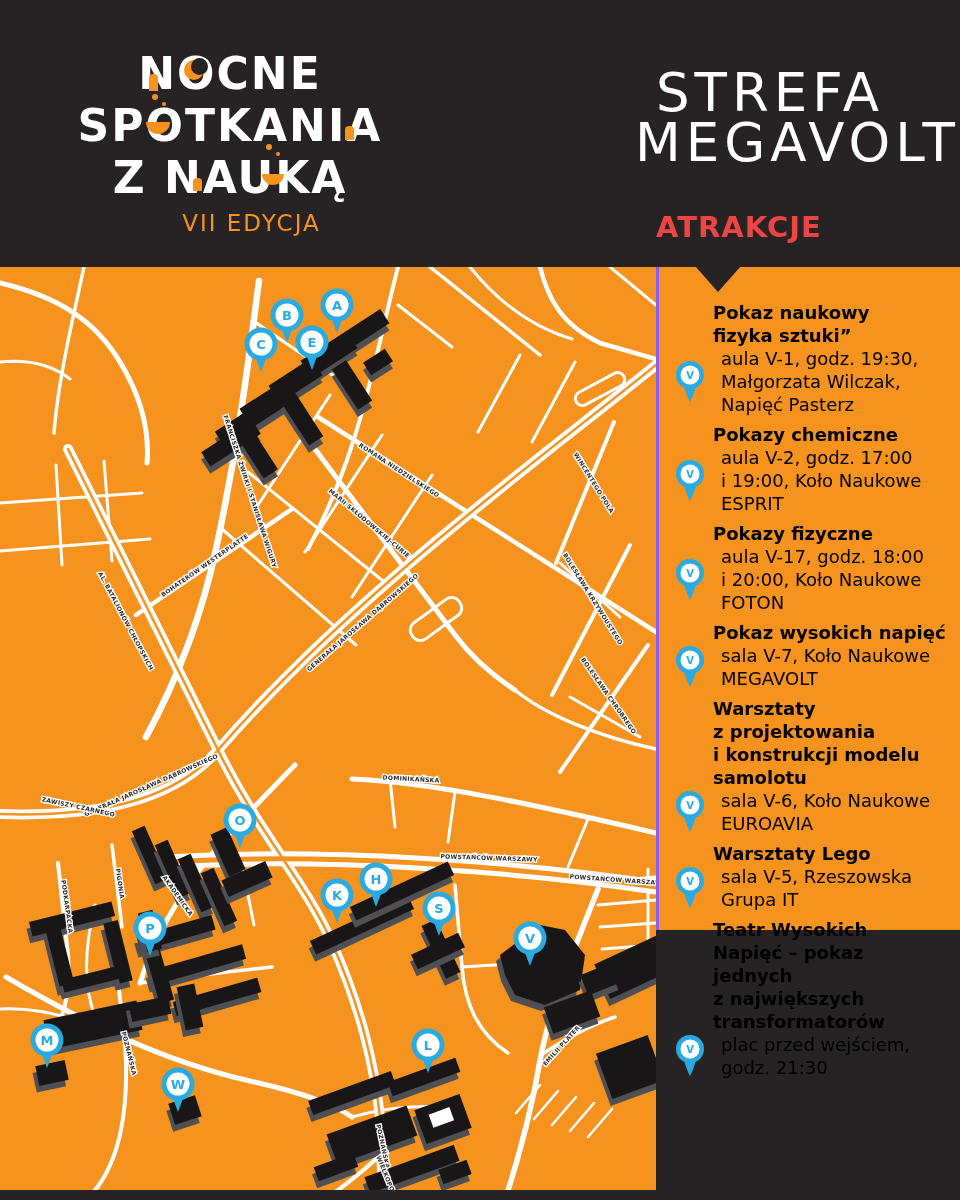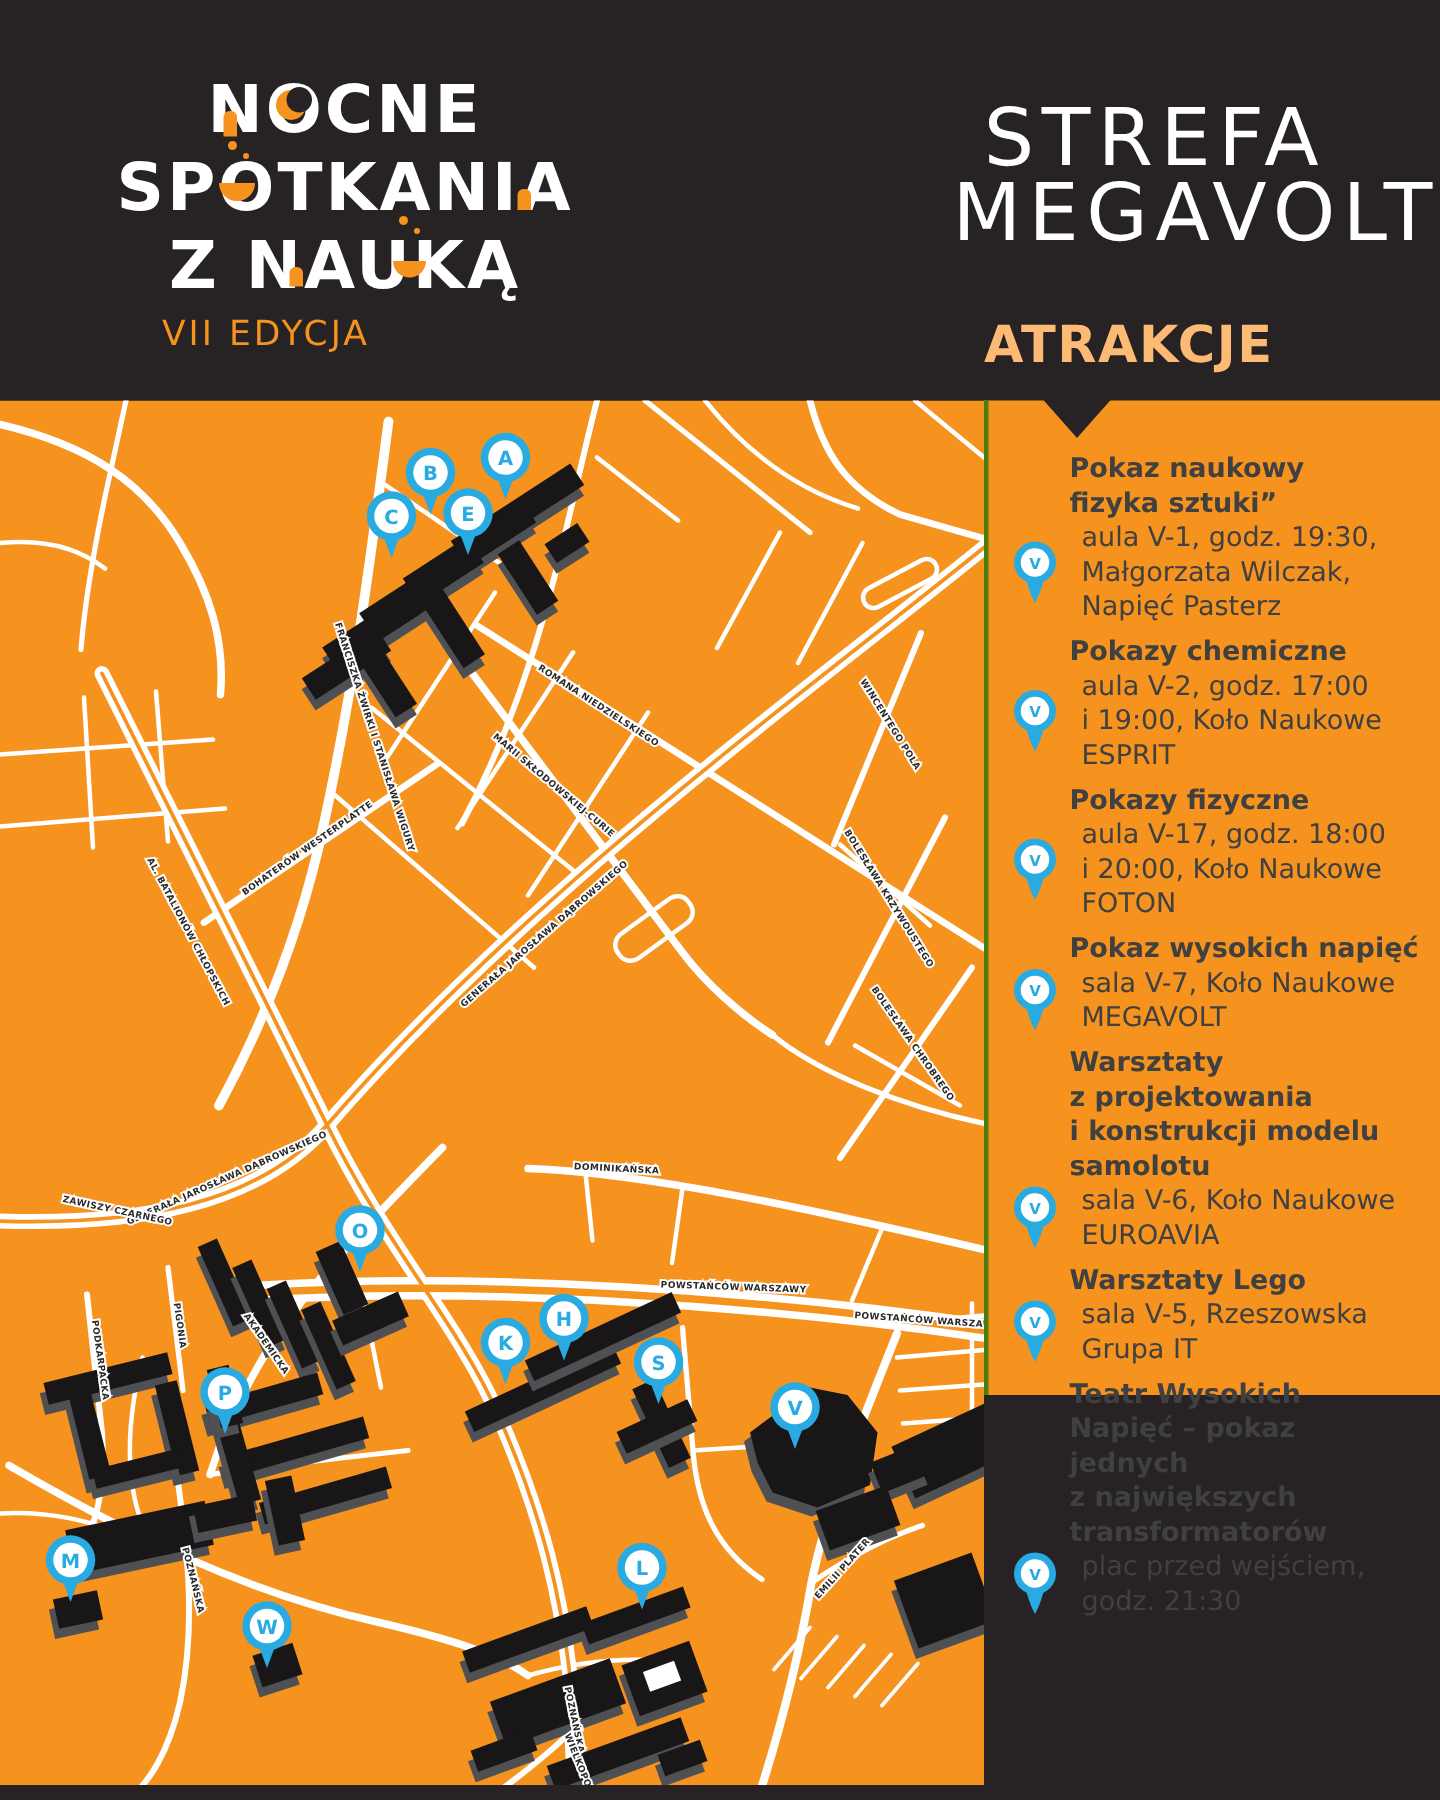--- a/index.html
+++ b/index.html
@@ -2,39 +2,39 @@
 <html><head>
 <meta charset="utf-8">
 <style>
   html,body{margin:0;padding:0;background:#272325;}
   .page{position:relative;width:960px;height:1200px;background:#272325;overflow:hidden;
         font-family:"DejaVu Sans","Liberation Sans",sans-serif;}
   
   .header{position:absolute;left:0;top:0;width:960px;height:267px;background:#272325;}
   .logo{position:absolute;left:65px;top:48px;width:330px;text-align:center;color:#fff;}
   .logo-line{font-weight:700;font-size:44px;line-height:52px;letter-spacing:2px;}
-  .edition{margin-top:6px;text-align:left;padding-left:43px;color:#F6921E;
+  .edition{margin-top:6px;text-align:center;padding-left:43px;color:#F6921E;
            font-size:23px;letter-spacing:2px;font-weight:400;}
   .deco{position:absolute;}
   .deco .dot{position:absolute;border-radius:50%;background:#F6921E;}
   .zone{position:absolute;right:55px;top:68px;width:270px;text-align:center;color:#fff;}
   .zone-line{font-size:53px;line-height:50px;letter-spacing:5px;font-weight:400;}
-  .attractions-heading{position:absolute;left:656px;top:210px;color:#fdba74;
-           font-weight:700;font-size:34px;letter-spacing:1px;}
+  .attractions-heading{position:absolute;left:656px;top:210px;color:#ef4444;
+           font-weight:700;font-size:29px;letter-spacing:1px;}
   .pointer-triangle{position:absolute;left:695px;top:266px;width:0;height:0;
            border-left:23px solid transparent;border-right:23px solid transparent;
            border-top:26px solid #272325;z-index:5;}
   
   .map-svg{position:absolute;left:0;top:267px;}
   .street-label{font:700 6px "DejaVu Sans","Liberation Sans",sans-serif;fill:#2a2a2a;
            text-anchor:middle;letter-spacing:.3px;paint-order:stroke;stroke:#fff;stroke-width:2.6px;}
   .pin-text{font:700 13px "DejaVu Sans","Liberation Sans",sans-serif;fill:#29ABE2;text-anchor:middle;}
   
   .sidebar{position:absolute;left:656px;top:267px;width:304px;height:663px;background:#F6921E;
-           border-left:3px solid #4d7c0f;box-sizing:border-box;color:#404040;}
+           border-left:3px solid #8b5cf6;box-sizing:border-box;color:#000000;}
   .attractions-list{padding-top:34px;}
   .attraction-item{margin-bottom:7px;}
   .item-title{padding-left:54px;font-weight:700;font-size:18px;line-height:23px;}
   .item-body{display:flex;align-items:center;}
   .pin-col{width:48px;flex:0 0 48px;padding-left:14px;box-sizing:content-box;display:flex;align-items:center;}
   .pin-col svg{display:block;}
   .item-details{font-size:18px;line-height:23px;font-weight:400;flex:1;}
   .pin-letter{font:700 10px "DejaVu Sans","Liberation Sans",sans-serif;fill:#29ABE2;}
 </style>
 </head>

